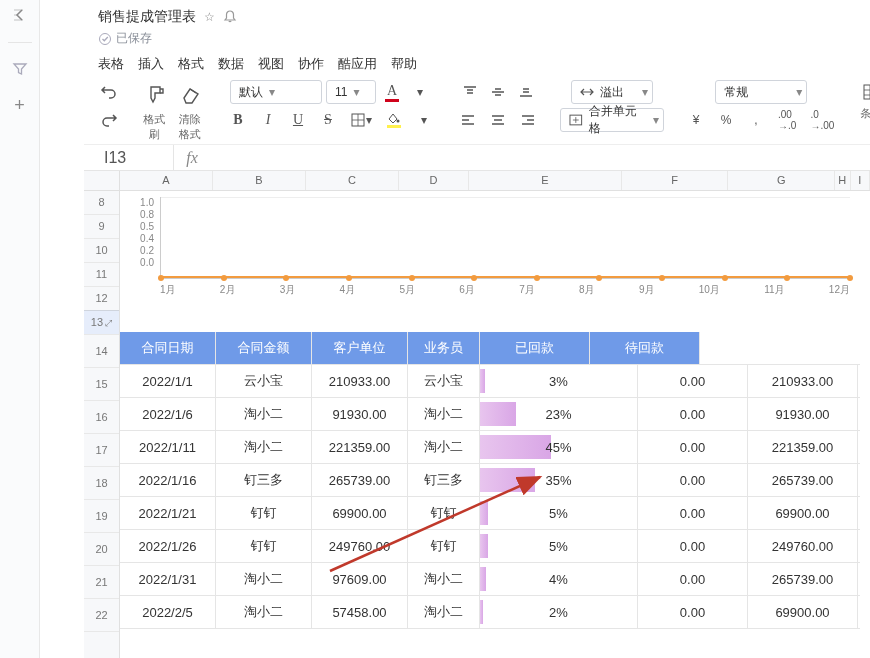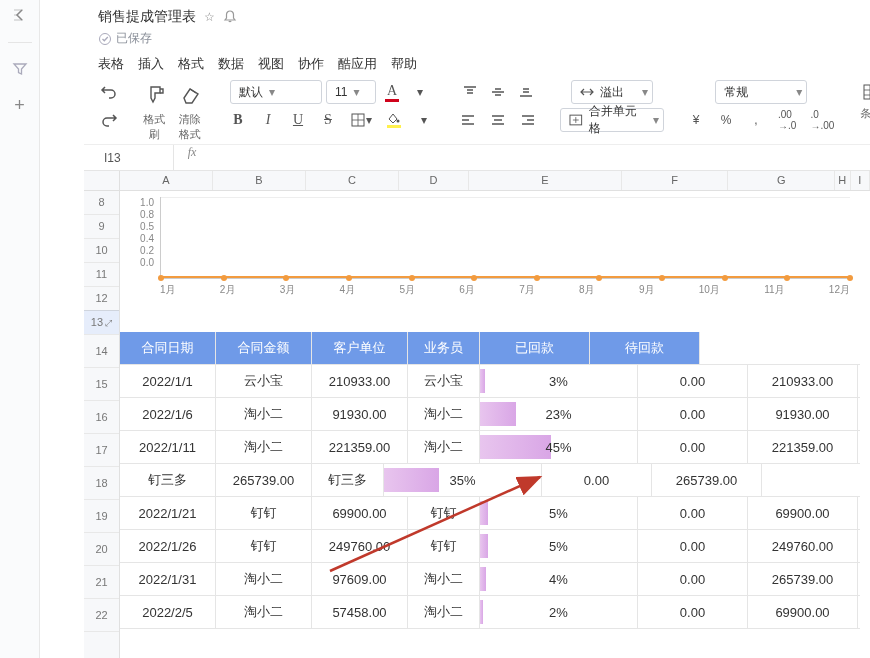--- a/index.html
+++ b/index.html
@@ -24,21 +24,21 @@
 .tb-label { font-size: 11px; color: #666; text-align: center; }
 .select { height: 24px; border: 1px solid #d0d4db; border-radius: 3px; background: #fff; display: inline-flex; align-items: center; padding: 0 4px 0 8px; font-size: 12px; color: #333; gap: 6px; cursor: pointer; }
 .select .caret { color: #888; }
 .color-underline { display: inline-flex; flex-direction: column; align-items: center; gap: 0; }
 .color-underline .bar { width: 14px; height: 3px; background: #d0021b; }
 .fill-underline .bar { background: #fff04d; }
 .B { font-weight: bold; font-family: "Times New Roman"; font-size: 14px; }
 .I { font-style: italic; font-family: "Times New Roman"; font-size: 14px; }
 .U { text-decoration: underline; font-family: "Times New Roman"; font-size: 14px; }
 .S { text-decoration: line-through; font-family: "Times New Roman"; font-size: 14px; }
-.fxbar { display: flex; border-bottom: 1px solid #e5e5e5; height: 26px; font-size: 12px; }
+.fxbar { display: flex; align-items: center; border-bottom: 1px solid #e5e5e5; height: 26px; font-size: 16px; }
 .fxbar .cellname { width: 90px; padding-left: 20px; color: #555; border-right: 1px solid #e5e5e5; height: 100%; display: flex; align-items: center; }
 .fxbar .fx { width: 36px; text-align: center; color: #888; font-style: italic; font-family: serif; }
 .sheet { flex: 1; position: relative; overflow: hidden; }
 .col-headers { display: flex; background: #f7f8fa; border-bottom: 1px solid #e0e0e0; height: 20px; position: relative; }
 .rownum-col { width: 36px; background: #f7f8fa; border-right: 1px solid #e0e0e0; flex-shrink: 0; }
 .col-h { border-right: 1px solid #e8e8e8; text-align: center; font-size: 11px; color: #666; line-height: 19px; }
 .grid-body { display: flex; position: relative; height: 100%; }
 .rownums { width: 36px; background: #f7f8fa; border-right: 1px solid #e0e0e0; flex-shrink: 0; }
 .rownum { height: 24px; border-bottom: 1px solid #e8e8e8; font-size: 11px; color: #777; text-align: center; line-height: 23px; }
 .rownum.tall { height: 33px; line-height: 32px; }
@@ -405,20 +405,21 @@
                 <div class="tbl-cell" style="width: 96px;">221359.00</div>
                 <div class="tbl-cell" style="width: 72px;">淘小二</div>
                 <div class="tbl-cell bar-cell" style="width: 158px;">
                   <div class="bar-fill" style="width: 45%;"></div>
                   <span class="pct">45%</span>
                 </div>
                 <div class="tbl-cell" style="width: 110px;">0.00</div>
                 <div class="tbl-cell" style="width: 110px;">221359.00</div>
               </div>
               <div class="tbl-row">
+                <div class="tbl-cell" style="width: 96px;">2022/1/16</div>
                 <div class="tbl-cell" style="width: 96px;">钉三多</div>
                 <div class="tbl-cell" style="width: 96px;">265739.00</div>
                 <div class="tbl-cell" style="width: 72px;">钉三多</div>
                 <div class="tbl-cell bar-cell" style="width: 158px;">
                   <div class="bar-fill" style="width: 35%;"></div>
                   <span class="pct">35%</span>
                 </div>
                 <div class="tbl-cell" style="width: 110px;">0.00</div>
                 <div class="tbl-cell" style="width: 110px;">265739.00</div>
               </div>

